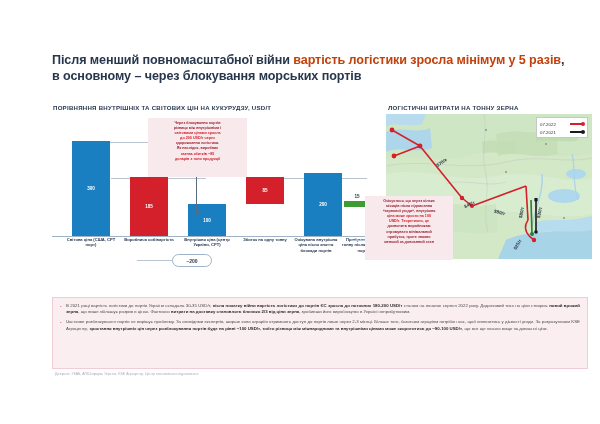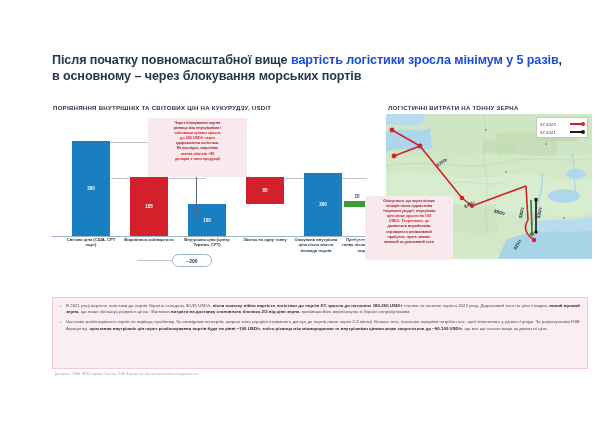--- a/index.html
+++ b/index.html
@@ -11,21 +11,21 @@
     position: relative;
   }
   .slide { position: absolute; left: 0; top: 0; width: 600px; height: 424px; background:#fff; }
 
   
   .title {
     position: absolute; left: 52px; top: 52px; width: 520px;
     font-size: 12.6px; font-weight: bold; line-height: 16px;
     color: #27374d; letter-spacing: -0.1px;
   }
-  .title .hl { color: #1d4ed8; }
+  .title .hl { color: #c2410c; }
 
   
   .sec-head {
     position: absolute; font-size: 6.1px; font-weight: bold;
     color: #27374d; letter-spacing: 0.25px; white-space: nowrap;
   }
   #sec-head-left { left: 53px; top: 104px; }
   #sec-head-right { left: 388px; top: 104px; }
 
   
@@ -141,21 +141,21 @@
     position: absolute; left: 55px; top: 372px; width: 400px;
     font-size: 3.5px; color: #a8adb5; line-height: 5px;
   }
 </style>
 </head>
 <body>
 
 <div class="slide">
 
   <div class="title">
-    <span>Після початку повномасштабної вище </span><span class="hl">вартість логістики зросла мінімум у 5 разів</span><span>, в основному – через блокування морських портів</span>
+    <span>Після менший повномасштабної війни </span><span class="hl">вартість логістики зросла мінімум у 5 разів</span><span>, в основному – через блокування морських портів</span>
   </div>
 
   <div class="sec-head" id="sec-head-left">ПОРІВНЯННЯ ВНУТРІШНІХ ТА СВІТОВИХ ЦІН НА КУКУРУДЗУ, USD/T</div>
   <div class="sec-head" id="sec-head-right">ЛОГІСТИЧНІ ВИТРАТИ НА ТОННУ ЗЕРНА</div>
 
   <div class="chart">
     <div class="plot">
       <div class="axis-line"></div>
 
       <div class="connector" style="left:20px; top:26px; width:96px;"></div>

